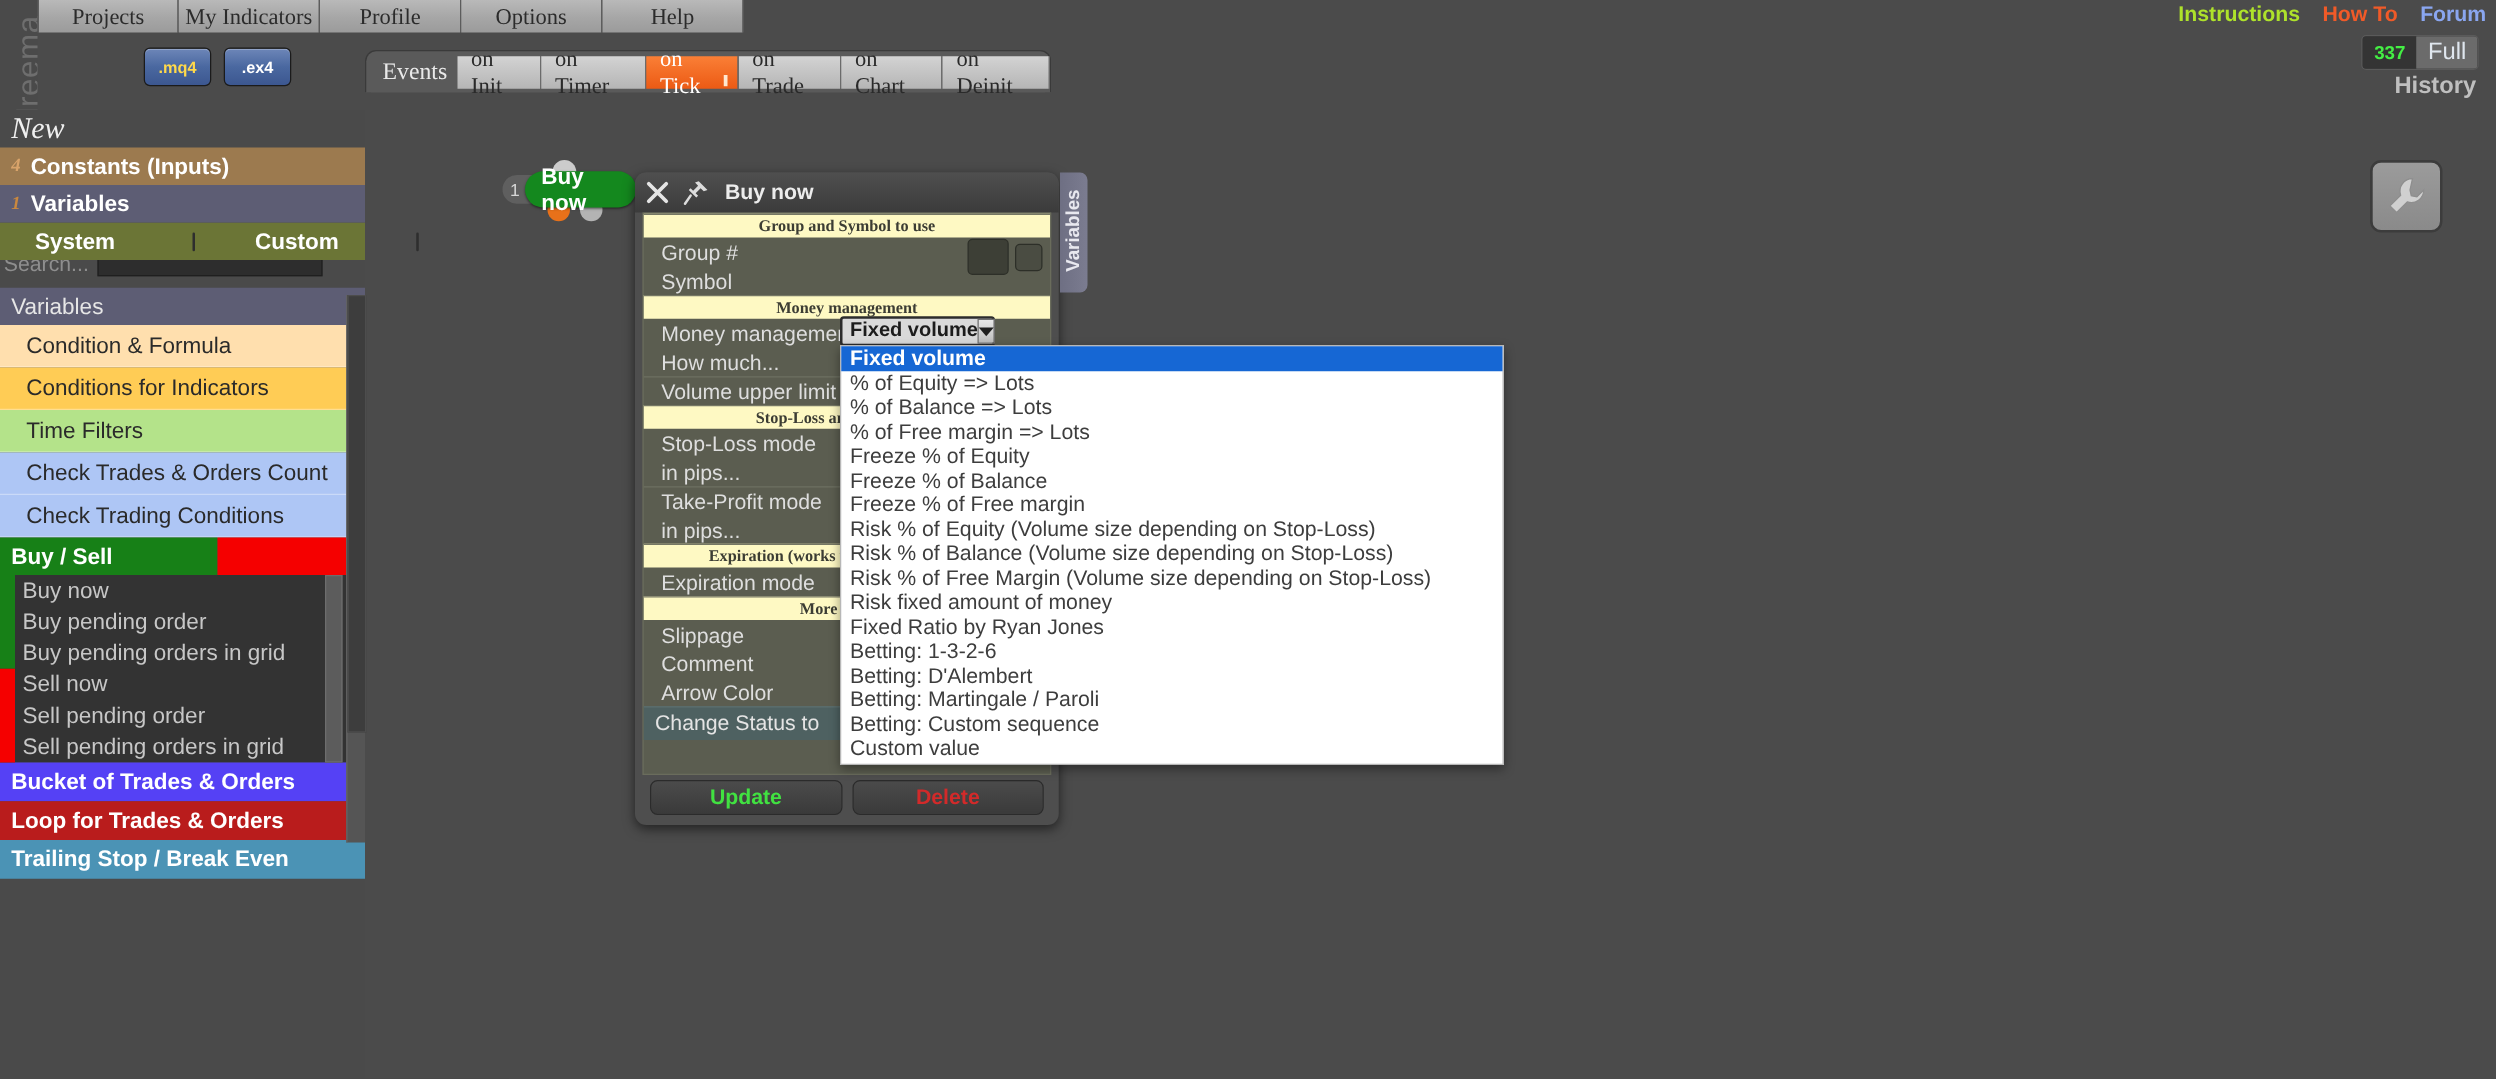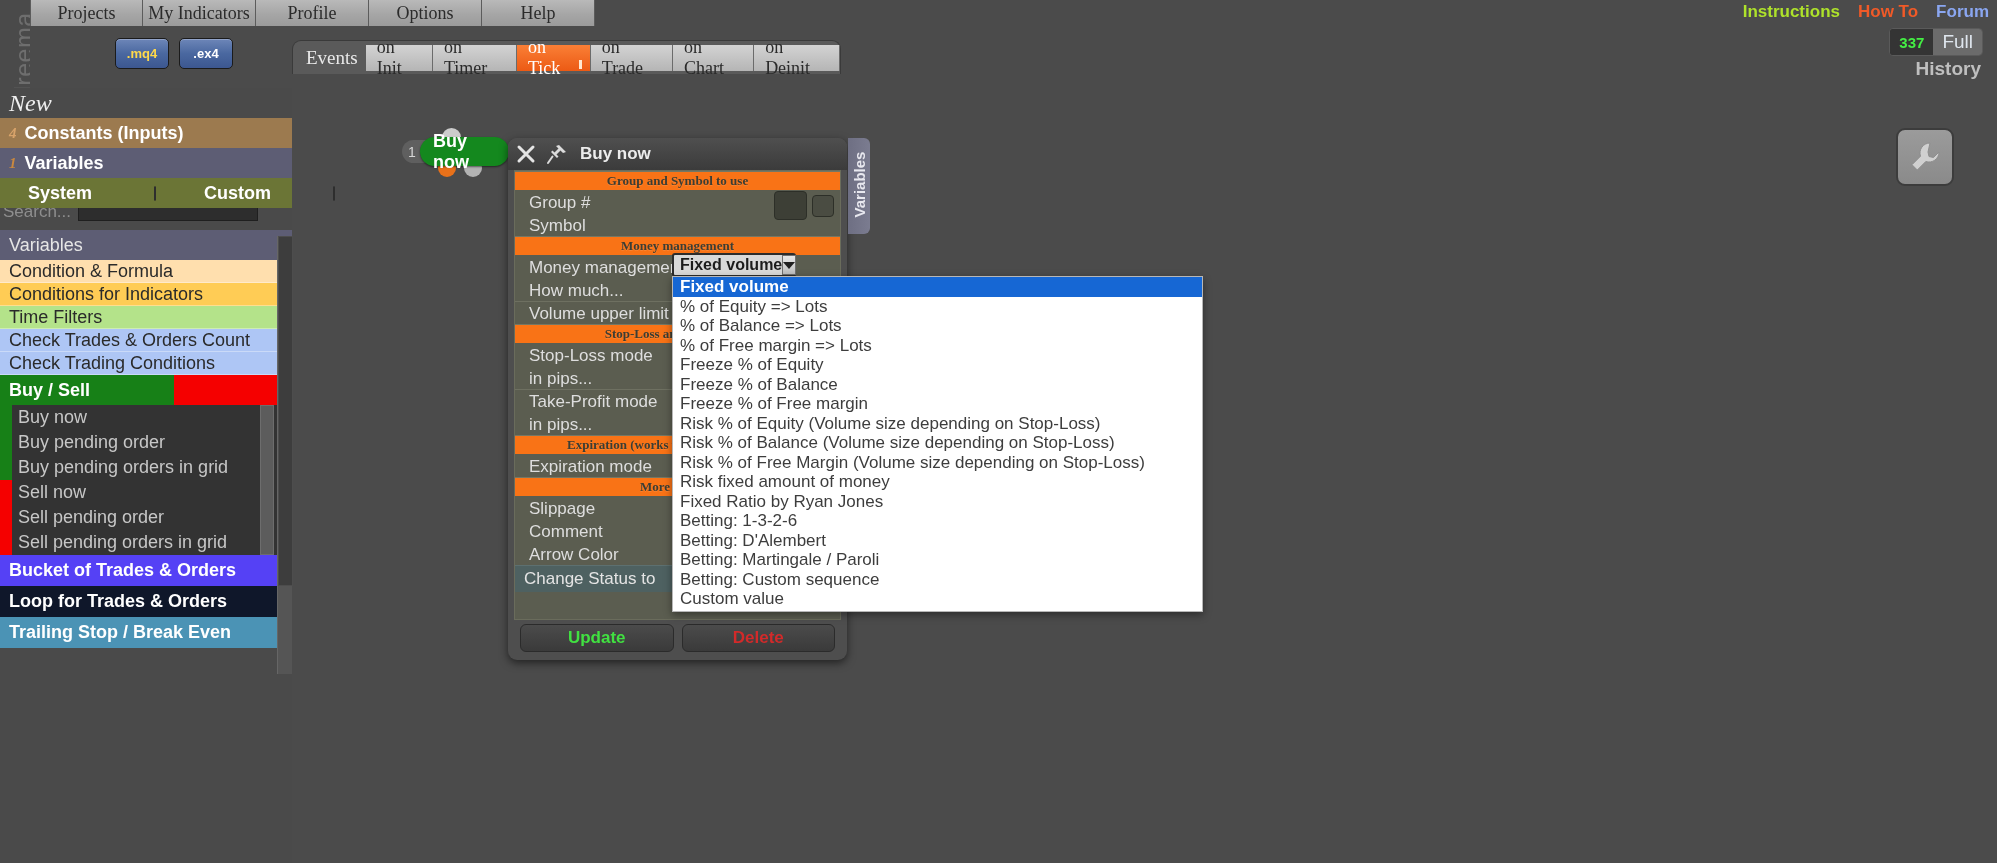--- a/index.html
+++ b/index.html
@@ -252,23 +252,23 @@
   .sb-varhdr {
     height: 30px;
     background: #5d5d74;
     color: #e6e6e6;
     font-size: 18px;
     display: flex; align-items: center;
     padding-left: 9px;
   }
 
   .sb-cat {
-    height: 23px;
-    display: flex; align-items: center;
-    padding-left: 9px;
+    height: 34px;
+    display: flex; align-items: center;
+    padding-left: 21px;
     font-size: 18px;
     color: #2a2a2a;
     border-bottom: 1px solid rgba(255,255,255,.35);
     cursor: pointer;
   }
 
   .sb-buysell {
     height: 30px;
     display: flex;
     cursor: pointer;
@@ -301,21 +301,21 @@
   }
   .sb-scroll {
     position: absolute;
     right: 18px;
     top: 0; width: 14px;
     background: #5c5c5c;
     border: 1px solid #6d6d6d;
   }
 
   .sb-bucket { height: 31px; background: #5541f5; color:#ffffff; font-size:18px; font-weight:bold; display:flex; align-items:center; padding-left:9px; cursor:pointer;}
-  .sb-loop   { height: 31px; background: #0f172a; color:#ffffff; font-size:18px; font-weight:bold; display:flex; align-items:center; padding-left:9px; cursor:pointer;}
+  .sb-loop   { height: 31px; background: #b91c1c; color:#ffffff; font-size:18px; font-weight:bold; display:flex; align-items:center; padding-left:9px; cursor:pointer;}
   .sb-trail  { height: 31px; background: #4b93b5; color:#ffffff; font-size:18px; font-weight:bold; display:flex; align-items:center; padding-left:9px; cursor:pointer;}
 
   
   .sb-track {
     position: absolute;
     left: 277px; top: 236px;
     width: 15px; height: 438px;
     background: #555555;
     border-left: 1px solid #666;
   }
@@ -388,21 +388,21 @@
   .dlg-body {
     position: absolute;
     left: 6px; top: 32px;
     width: 327px;
     height: 450px;
     background: #5b5d50;
     border: 1px solid #6a6c5c;
   }
   .sect-hdr {
     height: 19px;
-    background: #f97316;
+    background: #fef9c3;
     border-top: 1px solid #757764;
     color: #3c3d33;
     font-size: 13px;
     font-weight: bold;
     font-family: "Liberation Serif", serif;
     display: flex; align-items: center; justify-content: center;
     text-shadow: 0 1px 0 rgba(255,255,255,.12);
     overflow: hidden;
     white-space: nowrap;
   }

